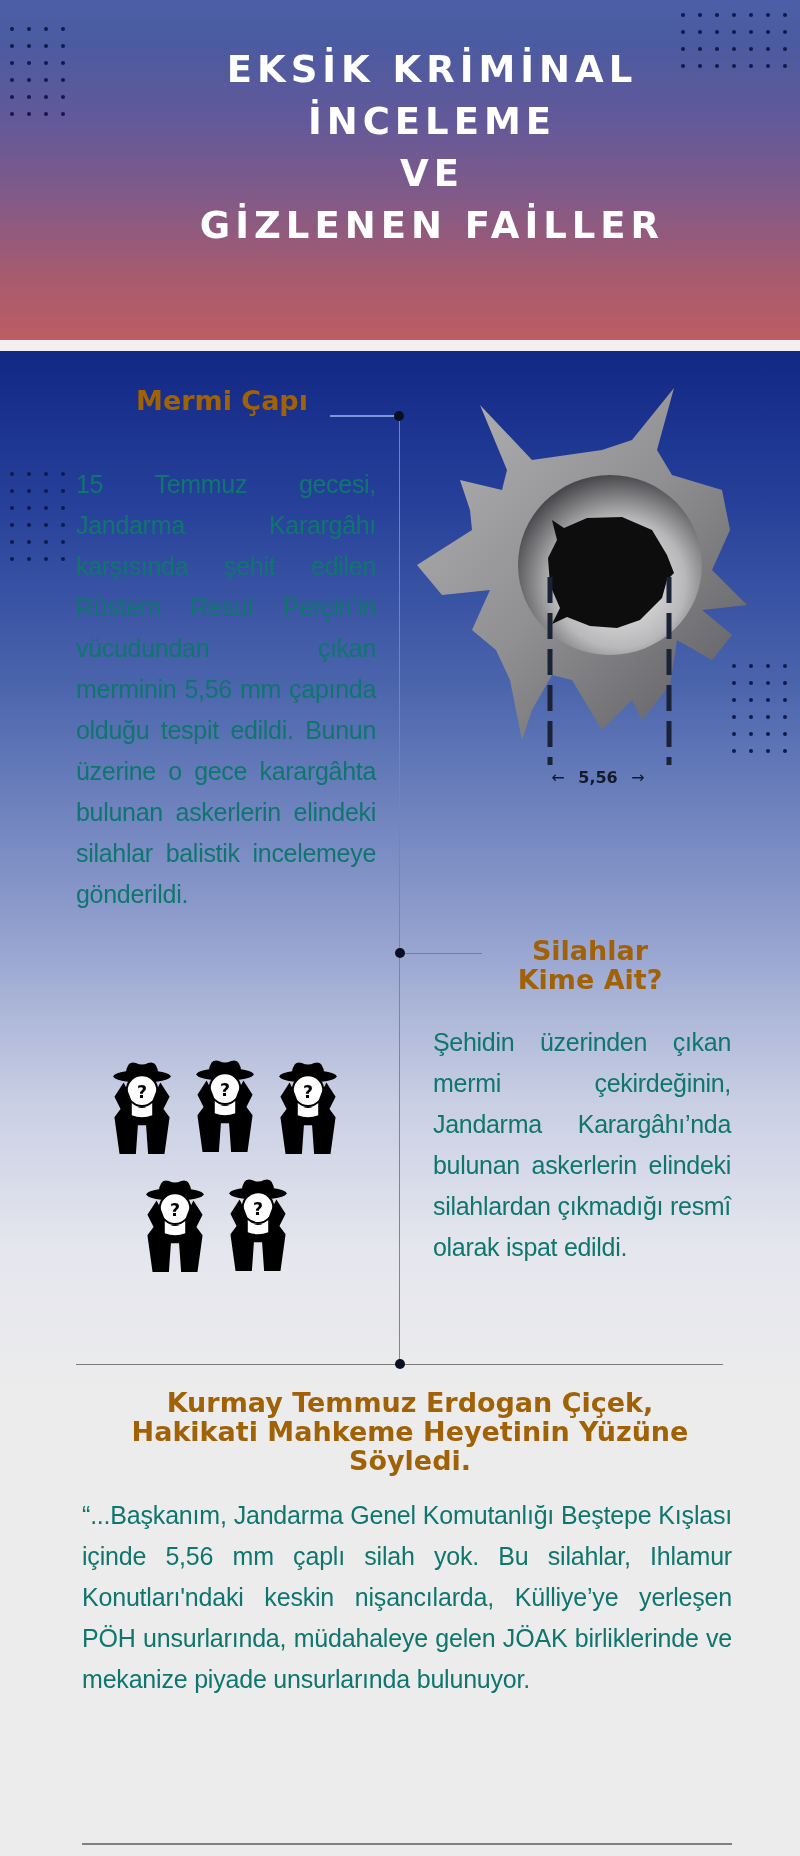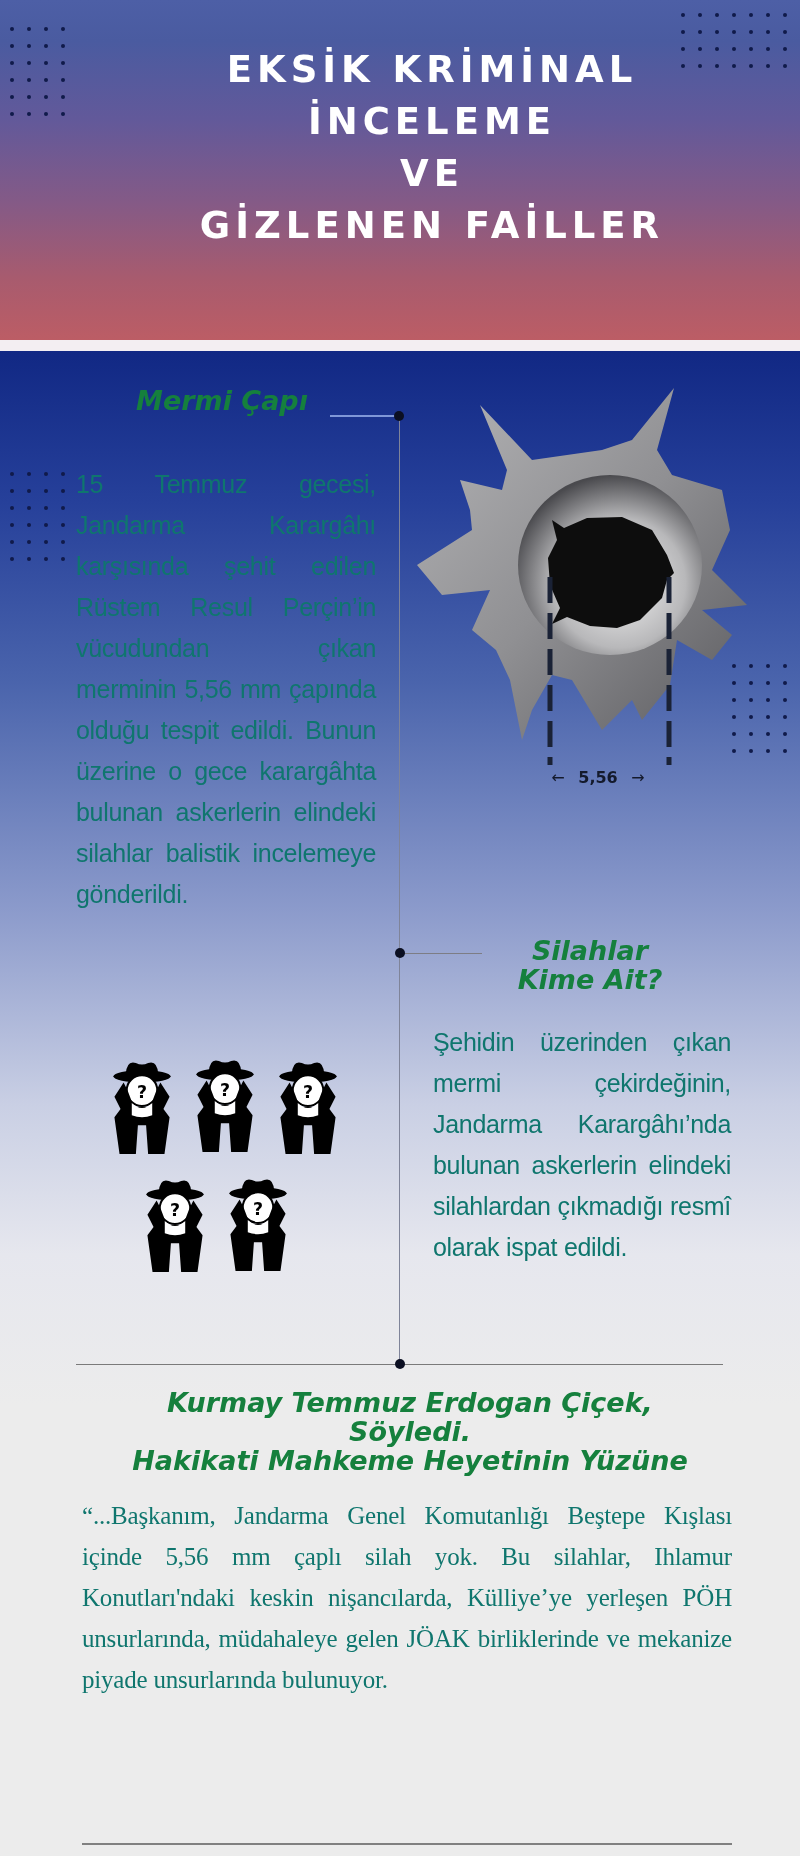--- a/index.html
+++ b/index.html
@@ -7,21 +7,21 @@
   .header { position:absolute; left:0; top:0; width:800px; height:340px;
     background:linear-gradient(180deg,#4d5fa6 0%,#4a5ba0 12%,#62599a 35%,#855a86 60%,#a85b6e 82%,#bc5d65 100%); }
   .strip { position:absolute; left:0; top:340px; width:800px; height:11px; background:#f3eef2; }
   .body-bg { position:absolute; left:0; top:351px; width:800px; height:1505px;
     background:linear-gradient(180deg,#112884 0%,#26409a 10%,#4a64ac 22%,#8b9acb 37%,#c9cfe4 50%,#e6e7ee 60%,#ececec 70%,#ececec 100%); }
   .dots { position:absolute; display:grid; }
   .dots span { width:4px; height:4px; border-radius:50%; background:#101a4a; }
   .title { position:absolute; left:0; top:44px; width:800px; text-align:center; color:#fff;
     font-family:"DejaVu Sans", sans-serif; font-weight:bold; font-size:37px; letter-spacing:5px; line-height:52px;padding-left:32px; }
   .title div { white-space:nowrap; }
-  .gold { color:#15803d; font-family:"DejaVu Sans", sans-serif; font-weight:bold; text-align:center; position:absolute;font-style:italic; }
+  .gold { color:#a16207; font-family:"DejaVu Sans", sans-serif; font-weight:bold; text-align:center; position:absolute; }
   .para { position:absolute; color:#0f766e; font-family:"Liberation Sans", sans-serif; font-size:25px; line-height:41px;
     text-align:justify; transform-origin:left top; }
   .para p { margin:0; }
   .vline { position:absolute; left:399px; top:416px; width:1px; height:948px; background:#7f8499; }
   .node { position:absolute; width:10px; height:10px; border-radius:50%; background:#0b0f22; }
   .hline { position:absolute; height:1px; }
   .figure-svg { position:absolute; }
 </style>
 </head>
 <body>
@@ -221,21 +221,21 @@
   </svg>
 <svg class="figure-svg" width="64" height="96" viewBox="0 0 60 94" style="left:143px;top:1178px;">
     <use href="#spy"></use>
   </svg>
 <svg class="figure-svg" width="64" height="96" viewBox="0 0 60 94" style="left:226px;top:1177px;">
     <use href="#spy"></use>
   </svg>
 
 <div class="gold" style="left:60px;top:1388px;width:700px;font-size:27px;line-height:29px;">
   <div>Kurmay Temmuz Erdogan Çiçek,</div>
+  <div>Hakikati Mahkeme Heyetinin Yüzüne</div>
   <div>Söyledi.</div>
-  <div>Hakikati Mahkeme Heyetinin Yüzüne</div>
-</div>
-
-<div class="para" style="left:82px;top:1495px;width:650px;letter-spacing:-0.2px;font-family:Liberation Serif, serif;">
+</div>
+
+<div class="para" style="left:82px;top:1495px;width:650px;letter-spacing:-0.2px;">
   <p style="text-align-last:left;">“...Başkanım, Jandarma Genel Komutanlığı Beştepe Kışlası içinde 5,56 mm çaplı silah yok. Bu silahlar, Ihlamur Konutları'ndaki keskin nişancılarda, Külliye’ye yerleşen PÖH unsurlarında, müdahaleye gelen JÖAK birliklerinde ve mekanize piyade unsurlarında bulunuyor.</p>
 </div>
 
 <div class="hline" style="left:82px;top:1843px;width:650px;background:#808080;height:2px;"></div>
 
 </body></html>

